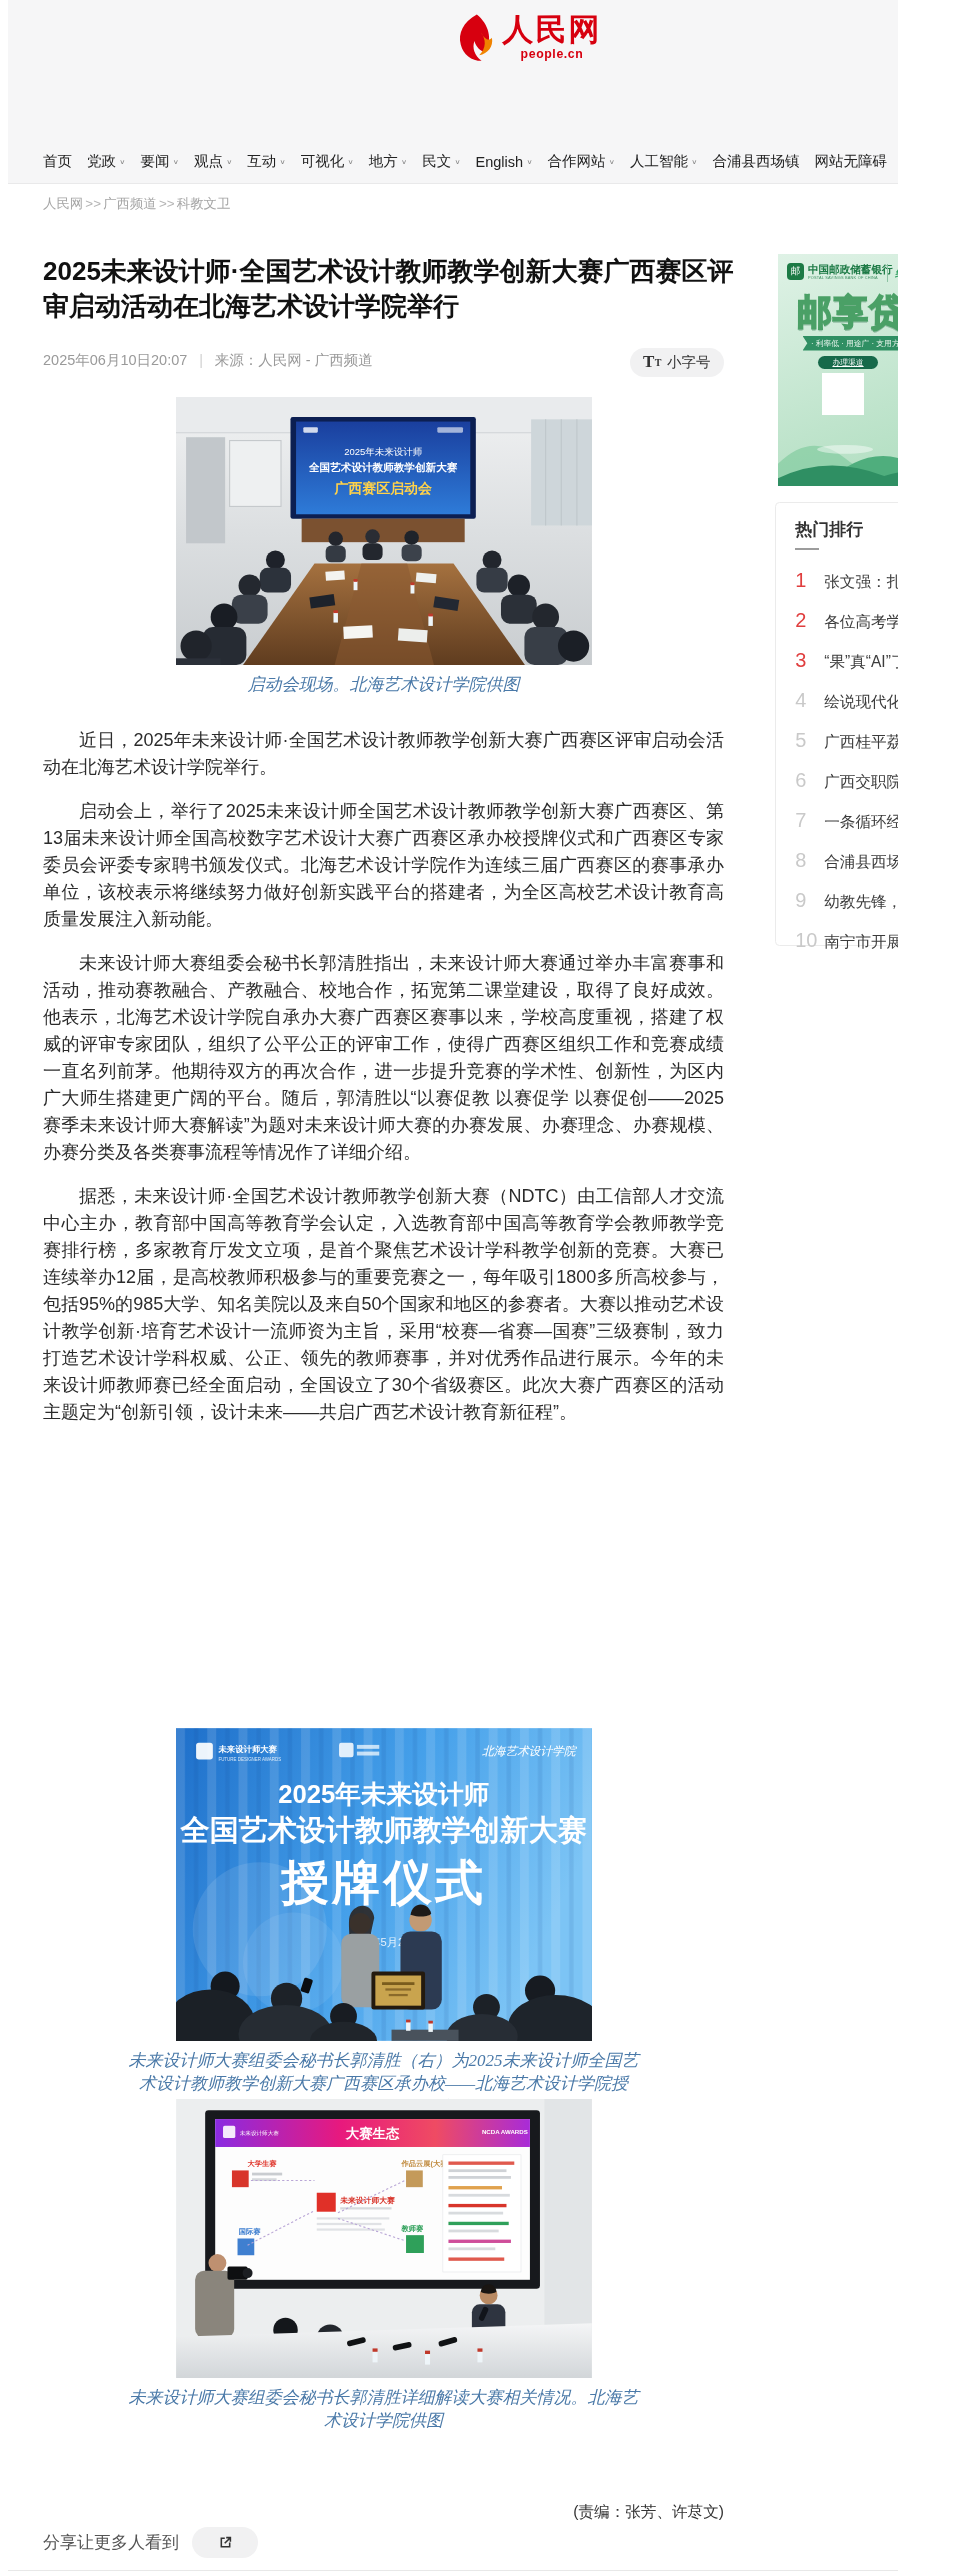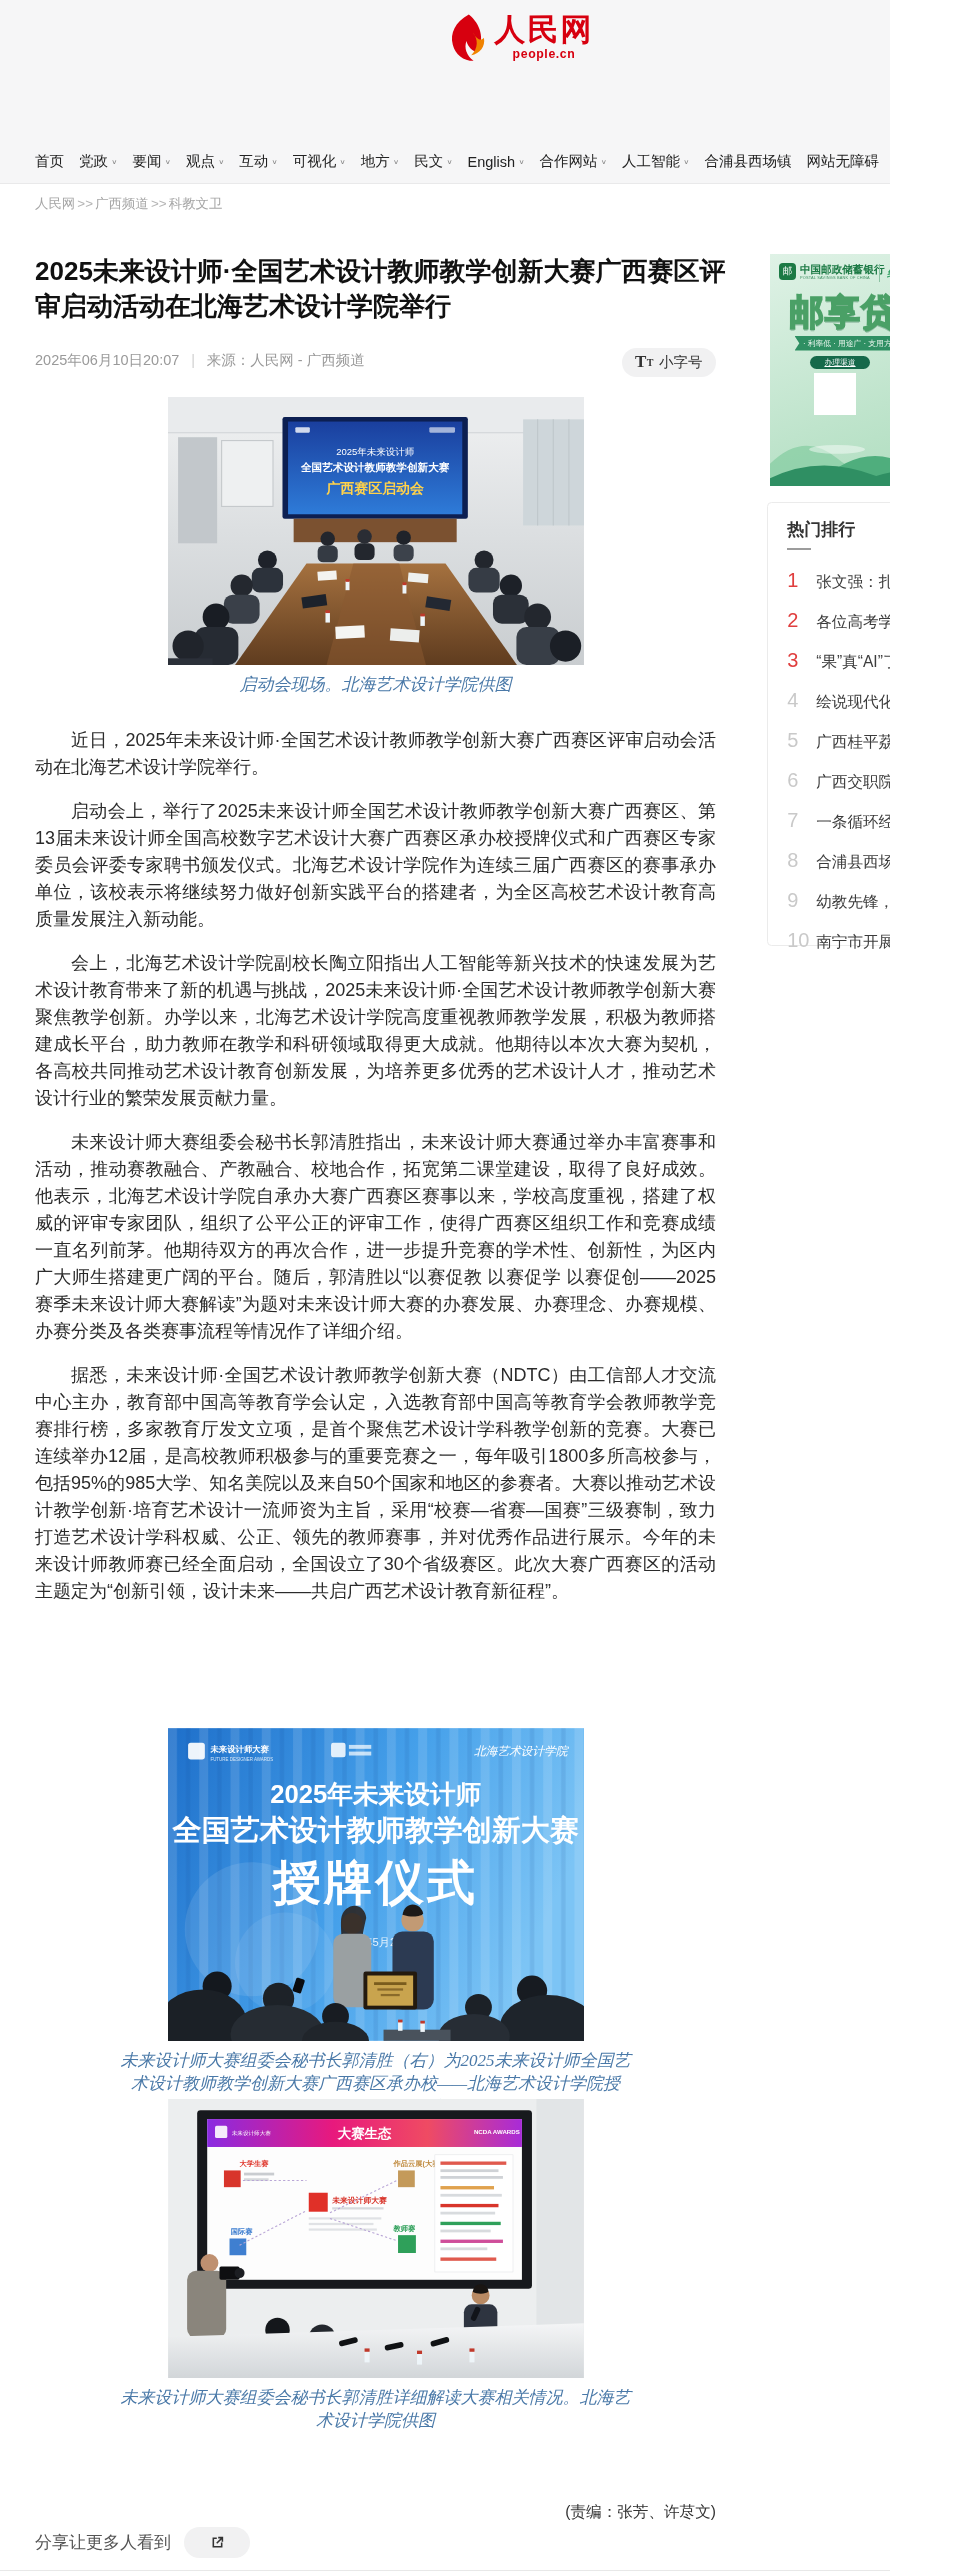--- a/index.html
+++ b/index.html
@@ -1,17 +1,17 @@
 <!DOCTYPE html>
 <html style="font-size:9px"><head>
 <meta charset="utf-8">
 <style>
   html,body{margin:0;padding:0;background:#fff;}
   .page{position:relative;width:890px;height:2576px;overflow:hidden;background:#fff;
-        font-family:"Liberation Sans",sans-serif;color:#2b2b2b;}
+        font-family:"Liberation Sans",sans-serif;color:#2b2b2b;margin-left:8px;}
 
   
   .site-header{position:absolute;left:0;top:0;width:963px;height:140px;background:#f6f6f7;}
   .logo{position:absolute;left:444px;top:13.4px;display:flex;align-items:flex-start;text-decoration:none;}
   .flame{width:48px;height:51px;}
   .logo-text{display:flex;flex-direction:column;margin-left:2.2px;}
   .logo-cn{font-family:"Liberation Serif",serif;font-weight:900;font-size:31px;line-height:33px;color:#d7000f;letter-spacing:2.2px;}
   .logo-en{font-size:12.3px;font-weight:700;color:#d7000f;letter-spacing:0.6px;text-align:center;margin-top:1.1px;}
 
   
@@ -287,21 +287,20 @@
             <rect x="624" y="412" width="78" height="68" rx="18" fill="#383e47"></rect>
           <circle cx="712" cy="446" r="28" fill="#1b1f26"></circle>
         </g>
       </svg>
       <figcaption>启动会现场。北海艺术设计学院供图</figcaption>
     </figure>
 
     <div class="body-text">
       <p>近日，2025年未来设计师·全国艺术设计教师教学创新大赛广西赛区评审启动会活动在北海艺术设计学院举行。</p>
       <p>启动会上，举行了2025未来设计师全国艺术设计教师教学创新大赛广西赛区、第13届未来设计师全国高校数字艺术设计大赛广西赛区承办校授牌仪式和广西赛区专家委员会评委专家聘书颁发仪式。北海艺术设计学院作为连续三届广西赛区的赛事承办单位，该校表示将继续努力做好创新实践平台的搭建者，为全区高校艺术设计教育高质量发展注入新动能。</p>
-      <p>会上，北海艺术设计学院副校长陶立阳指出人工智能等新兴技术的快速发展为艺术设计教育带来了新的机遇与挑战，2025未来设计师·全国艺术设计教师教学创新大赛聚焦教学创新。办学以来，北海艺术设计学院高度重视教师教学发展，积极为教师搭建成长平台，助力教师在教学和科研领域取得更大成就。他期待以本次大赛为契机，各高校共同推动艺术设计教育创新发展，为培养更多优秀的艺术设计人才，推动艺术设计行业的繁荣发展贡献力量。</p>
       <p>未来设计师大赛组委会秘书长郭清胜指出，未来设计师大赛通过举办丰富赛事和活动，推动赛教融合、产教融合、校地合作，拓宽第二课堂建设，取得了良好成效。他表示，北海艺术设计学院自承办大赛广西赛区赛事以来，学校高度重视，搭建了权威的评审专家团队，组织了公平公正的评审工作，使得广西赛区组织工作和竞赛成绩一直名列前茅。他期待双方的再次合作，进一步提升竞赛的学术性、创新性，为区内广大师生搭建更广阔的平台。随后，郭清胜以“以赛促教 以赛促学 以赛促创——2025赛季未来设计师大赛解读”为题对未来设计师大赛的办赛发展、办赛理念、办赛规模、办赛分类及各类赛事流程等情况作了详细介绍。</p>
       <p>据悉，未来设计师·全国艺术设计教师教学创新大赛（NDTC）由工信部人才交流中心主办，教育部中国高等教育学会认定，入选教育部中国高等教育学会教师教学竞赛排行榜，多家教育厅发文立项，是首个聚焦艺术设计学科教学创新的竞赛。大赛已连续举办12届，是高校教师积极参与的重要竞赛之一，每年吸引1800多所高校参与，包括95%的985大学、知名美院以及来自50个国家和地区的参赛者。大赛以推动艺术设计教学创新·培育艺术设计一流师资为主旨，采用“校赛—省赛—国赛”三级赛制，致力打造艺术设计学科权威、公正、领先的教师赛事，并对优秀作品进行展示。今年的未来设计师教师赛已经全面启动，全国设立了30个省级赛区。此次大赛广西赛区的活动主题定为“创新引领，设计未来——共启广西艺术设计教育新征程”。</p>
     </div>
 
     <figure class="fig fig2">
       <svg width="416" height="313" viewBox="0 0 745 560">
         <defs>
           <linearGradient id="stageG" x1="0" y1="0" x2="1" y2=".35">
             <stop offset="0" stop-color="#1e6fca"></stop>
               <stop offset=".55" stop-color="#45a0ea"></stop>

